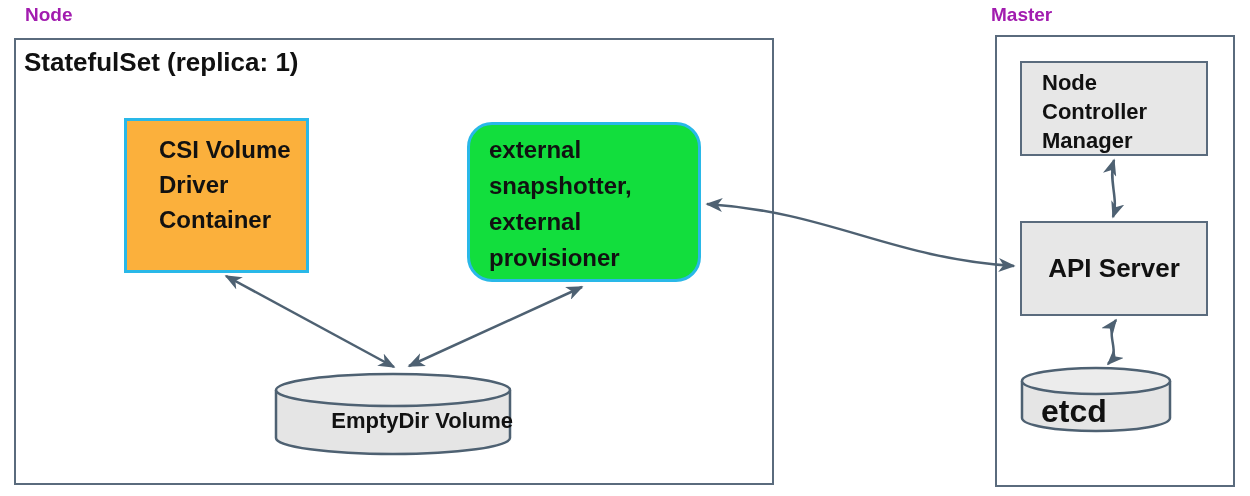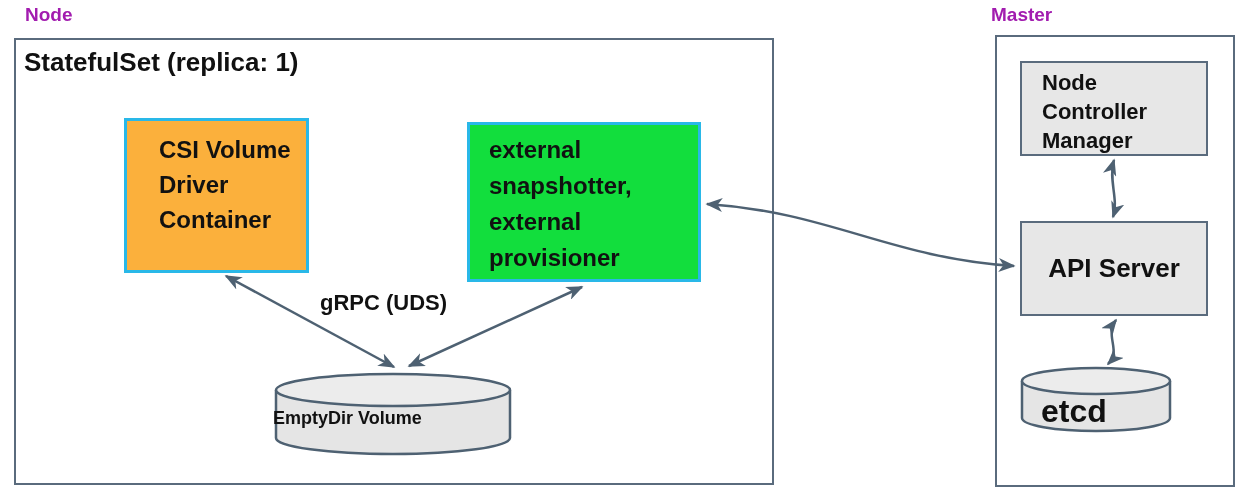--- a/index.html
+++ b/index.html
@@ -50,20 +50,21 @@
   #csi-box {
     left: 124px; top: 118px; width: 185px; height: 155px;
     background: var(--csi-fill, #FBB03C);
     padding: 11px 0 0 32px;
   }
   #snap-box {
     left: 467px; top: 122px; width: 234px; height: 160px;
     background: var(--sidecar-fill, #12DE3D);
     padding: 7px 0 0 19px;
     line-height: 36px;
+    border-radius: 25px;
   }
 
   .gbox {
     position: absolute;
     border: 2px solid var(--outline, #5A6B7D);
     background: var(--gray-fill, #E7E7E7);
     font-weight: 600;
   }
   #kcm-box {
     left: 1020px; top: 61px; width: 188px; height: 95px;
@@ -81,22 +82,22 @@
   #emptydir-cyl { left: 273px;  top: 371px; }
   #etcd-cyl     { left: 1019px; top: 366px; }
 
   .cyl-label {
     position: absolute;
     font-weight: 600;
     white-space: nowrap;
   }
   #emptydir-label {
     left: 273px; top: 408px; width: 240px;
-    text-align: left;
-    font-size: 18px;
+    text-align: right;
+    font-size: 22px;
   }
   #etcd-label {
     left: 1041px; top: 393px;
     font-size: 32px;
   }
 
   #grpc-label {
     position: absolute;
     left: 320px; top: 290px;
     font-size: 22px;
@@ -135,21 +136,20 @@
     <div>Container</div>
   </div>
 
   <div class="cbox" id="snap-box">
     <div>external</div>
     <div>snapshotter,</div>
     <div>external</div>
     <div>provisioner</div>
   </div>
 
-  <div id="grpc-label">gRPC (UDS)</div>
 
   <svg class="cyl" id="emptydir-cyl" width="240" height="88" viewBox="0 0 240 88">
     <path d="M3,19 L3,67 A117,16 0 0 0 237,67 L237,19" fill="#E5E5E5" stroke="#4E6172" stroke-width="2.5"></path>
     <ellipse cx="120" cy="19" rx="117" ry="16" fill="#ECECEC" stroke="#4E6172" stroke-width="2.5"></ellipse>
   </svg>
   <div class="cyl-label" id="emptydir-label">EmptyDir Volume</div>
 
   <div class="gbox" id="kcm-box">
     <div>Node</div>
     <div>Controller</div>

